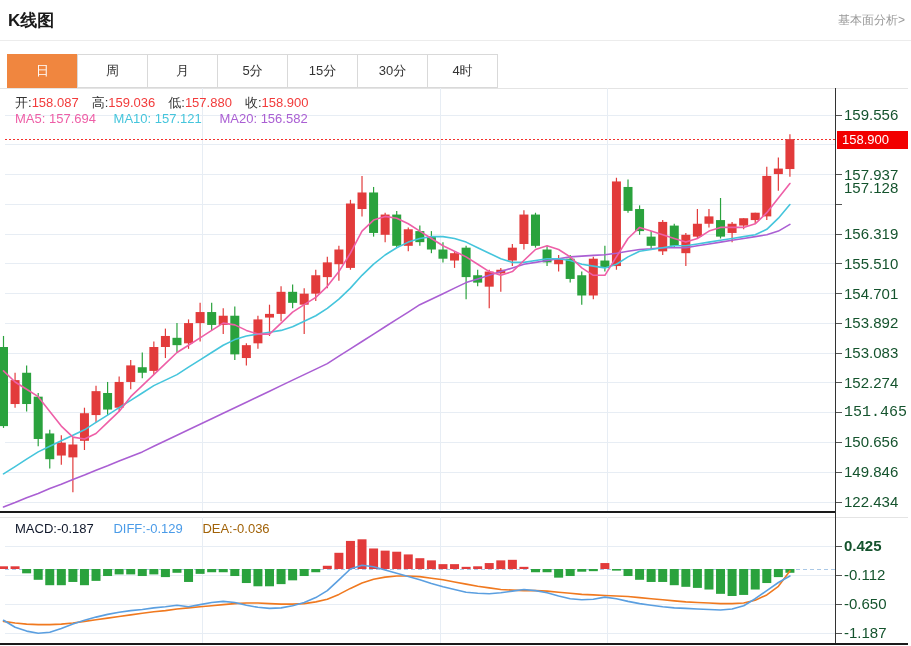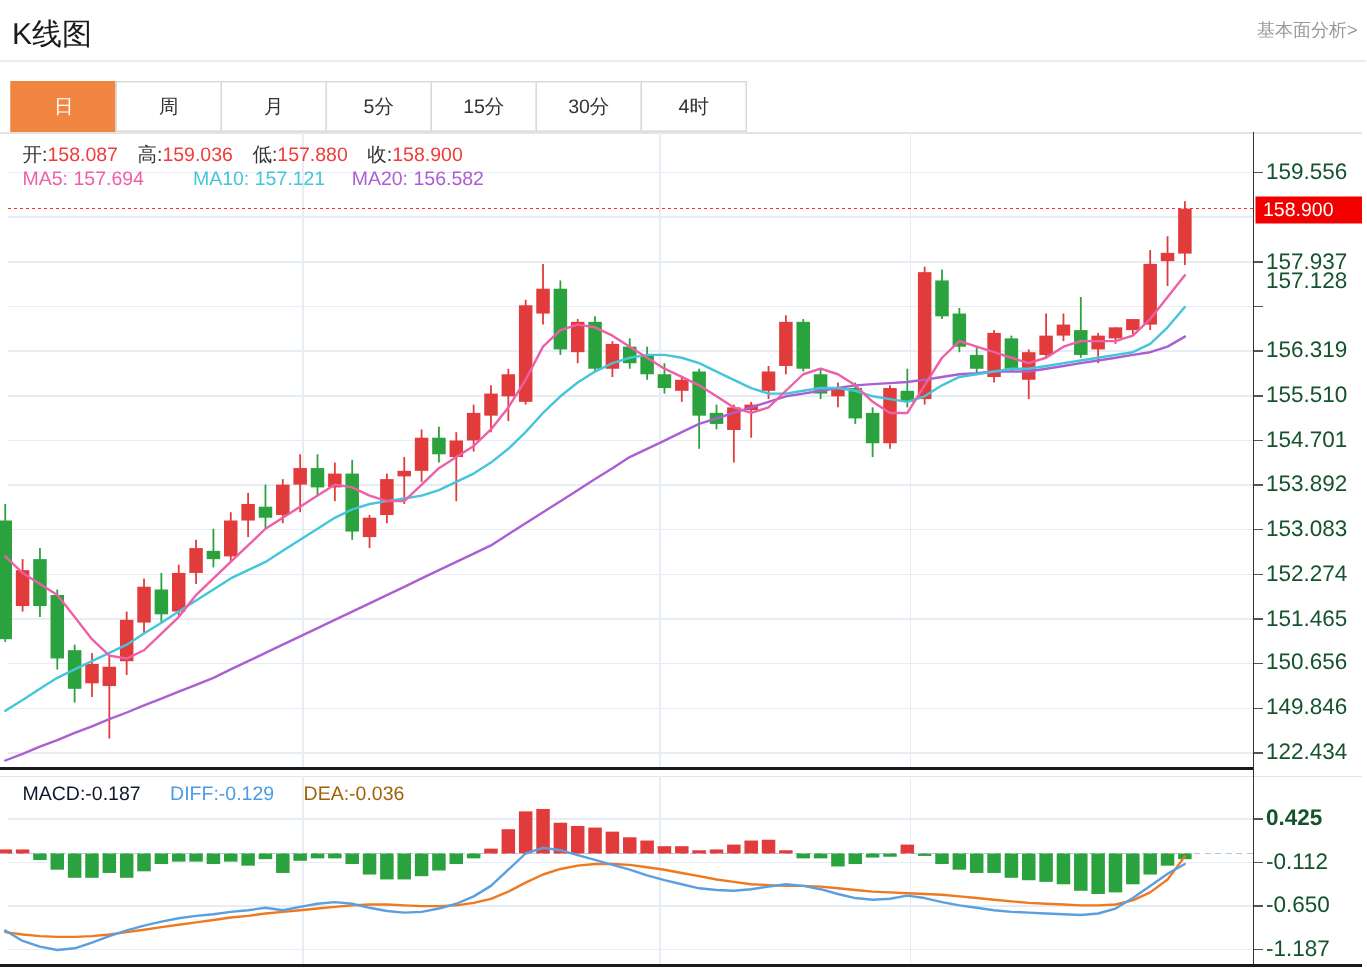--- a/index.html
+++ b/index.html
@@ -1,32 +1,32 @@
 <!DOCTYPE html>
 <html><head>
 <meta charset="utf-8">
 <style>
   html,body{margin:0;padding:0;background:#fff;}
   #widget{position:relative;width:911px;height:646px;background:#fff;overflow:hidden;
           font-family:"Liberation Sans","DejaVu Sans",sans-serif;}
   #chart-svg{position:absolute;left:0;top:0;z-index:1;pointer-events:none;}
   .layer{position:absolute;z-index:2;}
-  #page-title{left:8px;top:9px;font-size:20px;font-weight:normal;color:#1a1a1a;}
+  #page-title{left:8px;top:9px;font-size:17px;font-weight:bold;color:#1a1a1a;}
   #fund-link{right:6px;top:12px;font-size:12px;color:#999;cursor:pointer;}
   #tabbar{left:8px;top:54px;display:flex;}
   .tab{width:69px;height:32px;line-height:32px;text-align:center;font-size:13px;color:#333;
        background:#fff;border:1px solid #d9d9d9;margin-left:-1px;cursor:pointer;}
   .tab.active{background:#f0863f;border-color:#f0863f;color:#fff;}
   .legend{font-size:13px;white-space:nowrap;}
   #legend-ohlc{left:15px;top:94px;}
   #legend-ohlc .lbl{color:#333;}
   #legend-ohlc .val{color:#f23b3b;margin-right:13px;}
   #legend-ma{left:15px;top:111px;}
   #legend-macd{left:15px;top:521px;}
-  .ma5{color:#ee5fa7;margin-right:29px;}
+  .ma5{color:#ee5fa7;margin-right:14px;}
   .ma10{color:#45c5dc;margin-right:14px;}
   .ma20{color:#aa5fd3;}
   .macd-g{color:#0f172a;margin-right:16px;}
   .macd-b{color:#4a9be8;margin-right:16px;}
   .macd-o{color:#a16207;}
   .axis-label{position:absolute;z-index:2;left:844px;font-size:15px;color:#14532d;height:16px;line-height:16px;}
   #price-badge{left:837px;top:131px;width:71px;height:18px;line-height:18px;background:#f20000;
                color:#fff;font-size:13px;padding-left:5px;box-sizing:border-box;}
 </style>
 </head>
@@ -329,21 +329,21 @@
   <div class="layer" id="price-badge">158.900</div>
 <div class="axis-label" style="top: 107px;">159.556</div>
     <div class="axis-label" style="top: 166.564px;">157.937</div>
     <div class="axis-label" style="top: 180px;">157.128</div>
     <div class="axis-label" style="top: 226.091px;">156.319</div>
     <div class="axis-label" style="top: 255.855px;">155.510</div>
     <div class="axis-label" style="top: 285.618px;">154.701</div>
     <div class="axis-label" style="top: 315.382px;">153.892</div>
     <div class="axis-label" style="top: 345.145px;">153.083</div>
     <div class="axis-label" style="top: 374.909px;">152.274</div>
-    <div class="axis-label" style="top: 404.672px;">151.465</div>
+    <div class="axis-label" style="top: 404.672px; font-family: Liberation Mono, monospace;">151.465</div>
     <div class="axis-label" style="top: 434.436px;">150.656</div>
     <div class="axis-label" style="top: 464.236px;">149.846</div>
     <div class="axis-label" style="top: 494px;">122.434</div>
     <div class="axis-label" style="top: 538.05px; font-weight: bold;">0.425</div>
     <div class="axis-label" style="top: 567.048px;">-0.112</div>
     <div class="axis-label" style="top: 596.1px;">-0.650</div>
     <div class="axis-label" style="top: 625.098px;">-1.187</div>
   </div>
 
 </body></html>

